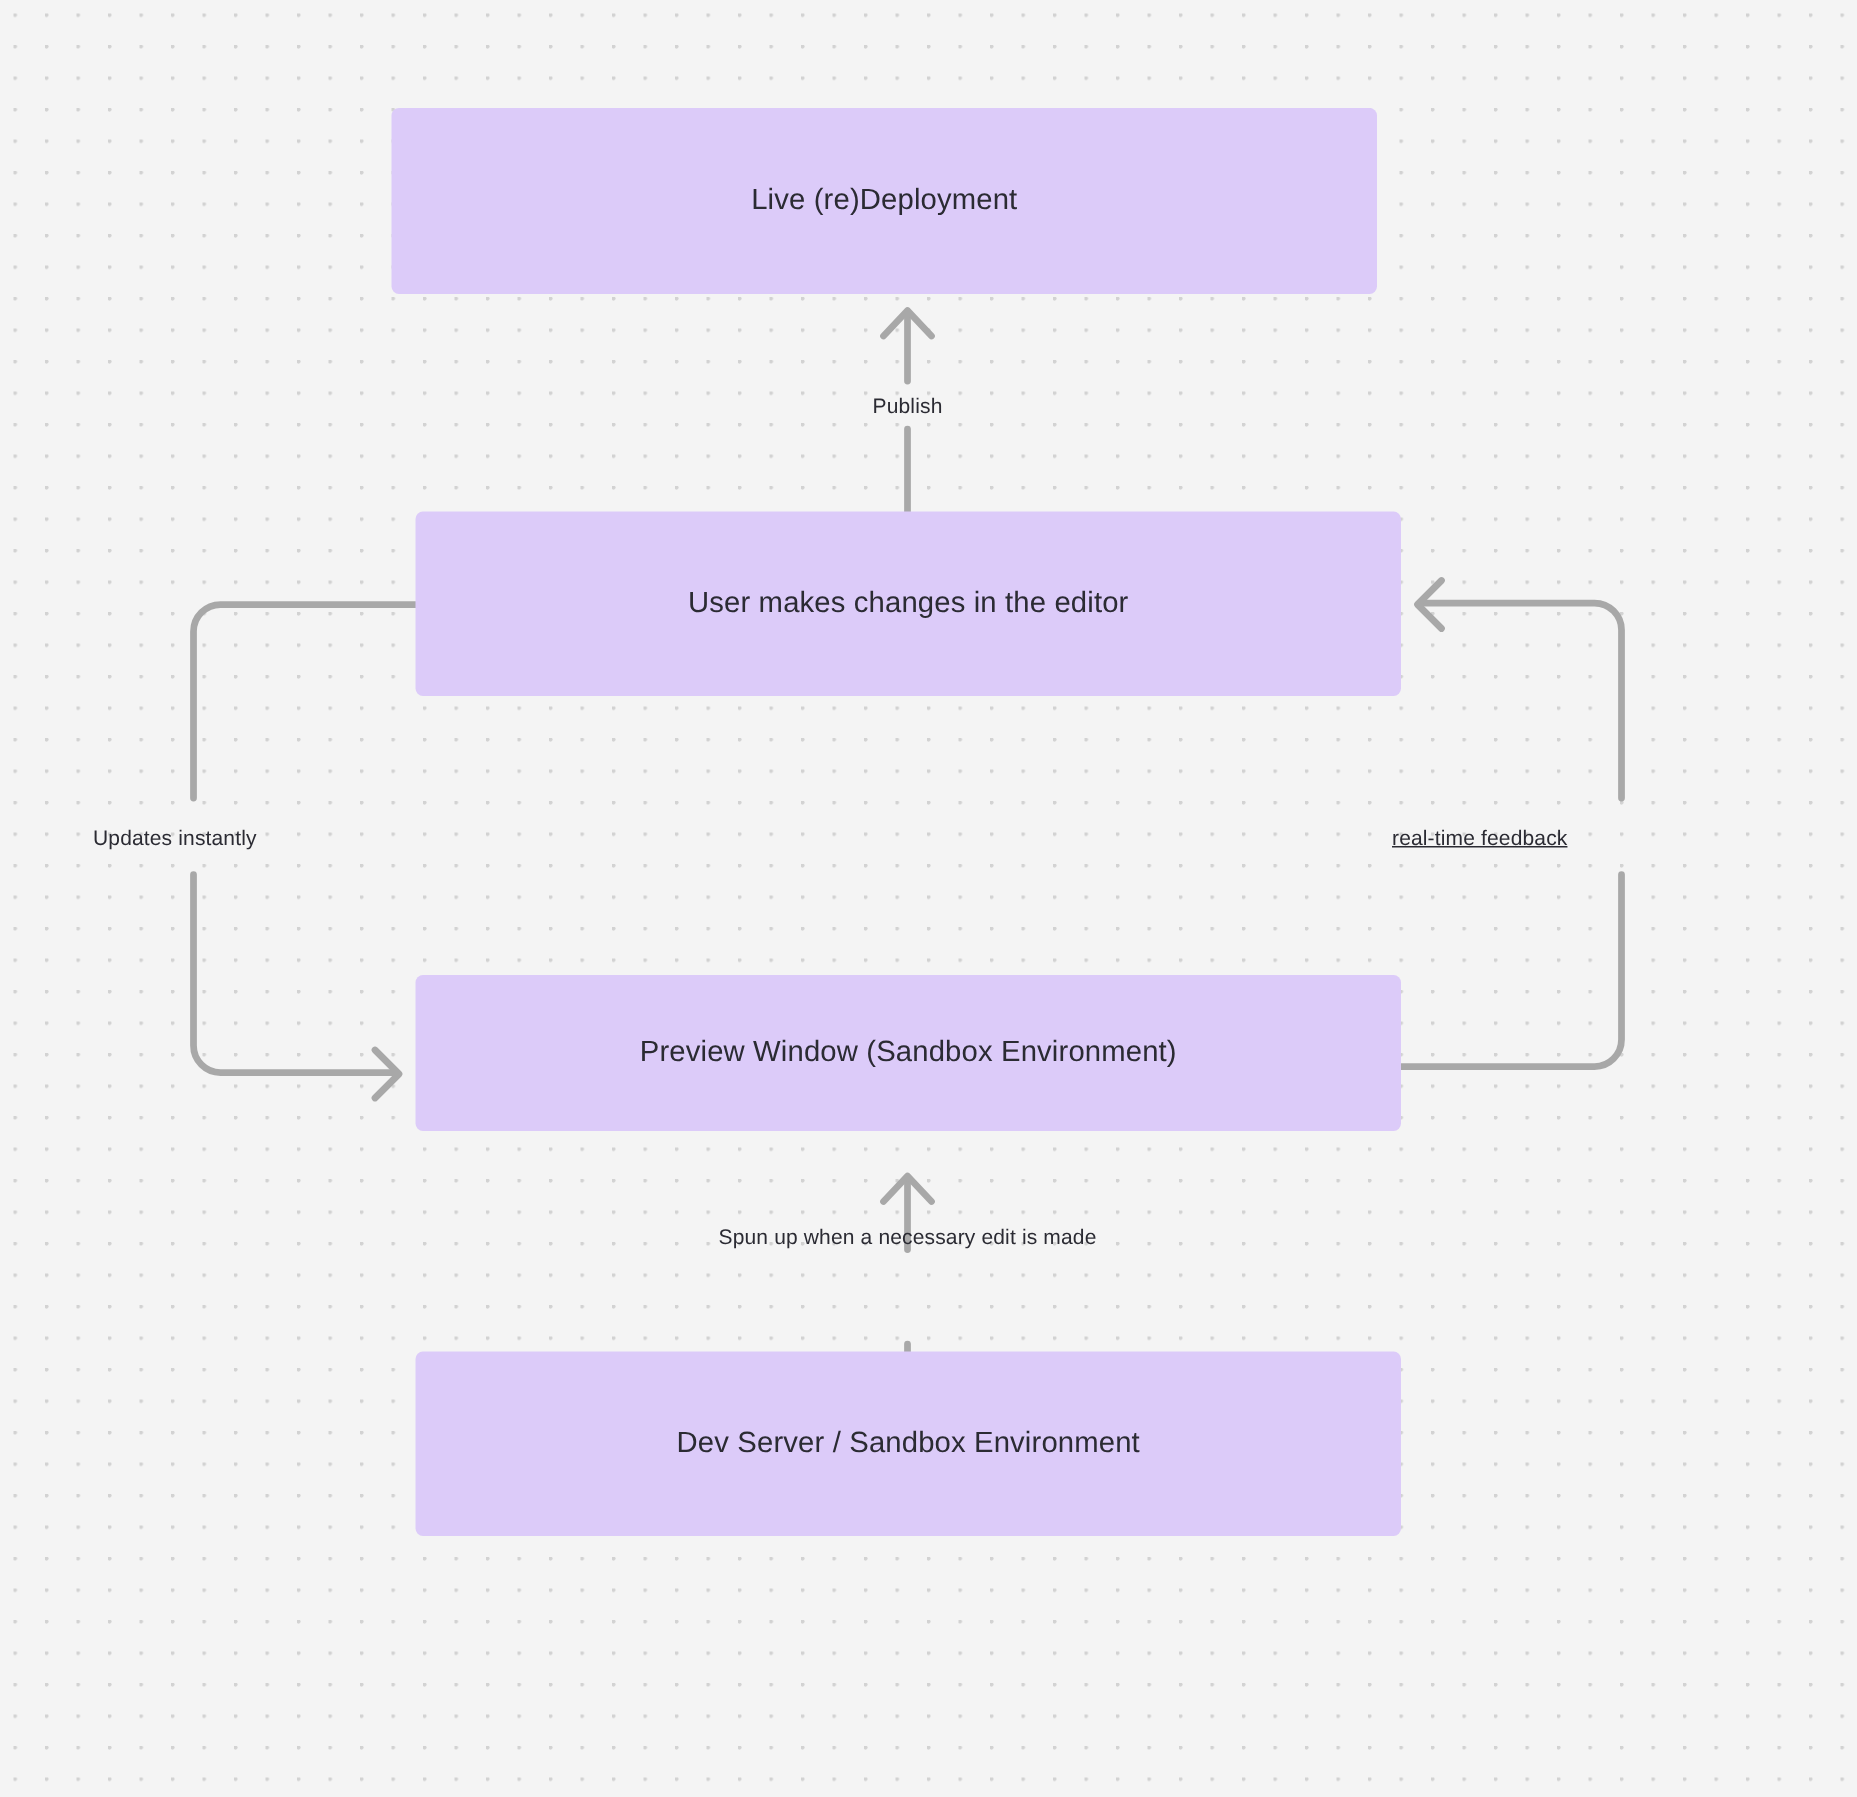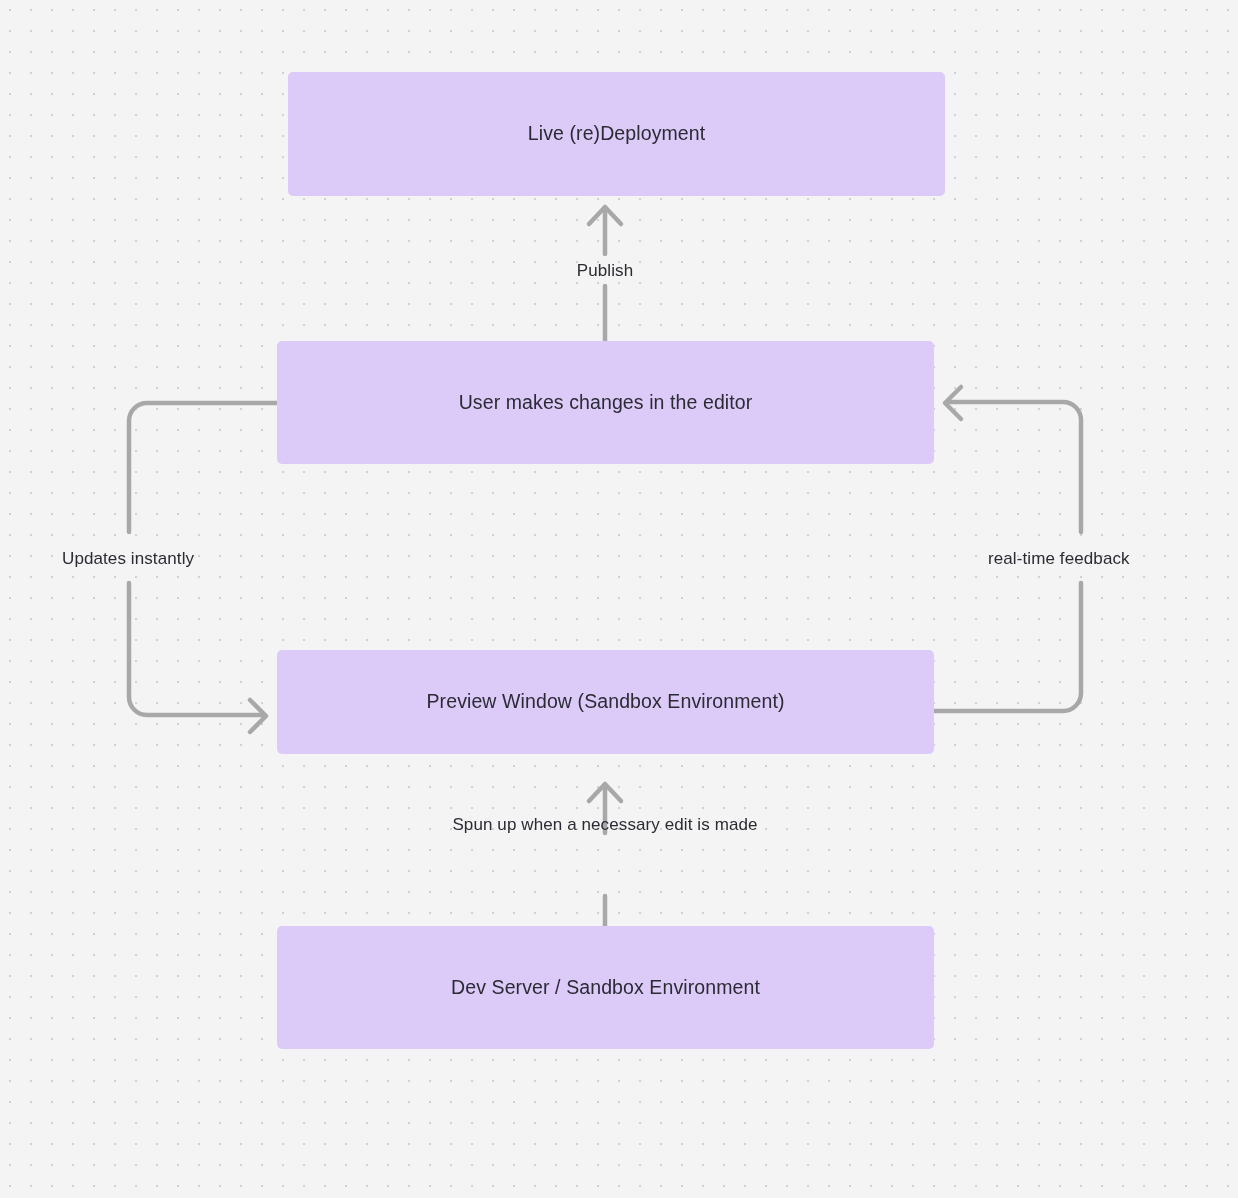--- a/index.html
+++ b/index.html
@@ -48,21 +48,21 @@
     font-size: 19.5px;
     font-family: "Liberation Sans", sans-serif;
     letter-spacing: 0.1px;
     line-height: 1.2;
     text-align: center;
     white-space: nowrap;
   }
   .edge-label {
     position: absolute;
     color: #2B2B33;
-    font-size: 17px;
+    font-size: 14px;
     font-family: "Liberation Sans", sans-serif;
     letter-spacing: 0.1px;
     white-space: nowrap;
     line-height: 1;
   }
   .edge-label.center {
     transform: translate(-50%, -50%);
   }
   .edge-label.left-anchor {
     transform: translate(0, -50%);
@@ -98,35 +98,35 @@
     <g>
       <path d="M 605 833 L 605 786"></path>
       <path d="M 589 801 L 605 784 L 621 801"></path>
       <path d="M 605 896 L 605 944"></path>
       <path d="M 589 929 L 605 946 L 621 929"></path>
     </g>
 
   </g>
 </svg>
 
-<div class="node" style="left:288px; top:72px; width:657px; height:124px;">
+<div class="node" style="left:261px; top:72px; width:657px; height:124px;">
   <span class="node-label">Live (re)Deployment</span>
 </div>
 
 <div class="node" style="left:277px; top:341px; width:657px; height:123px;">
   <span class="node-label">User makes changes in the editor</span>
 </div>
 
 <div class="node" style="left:277px; top:650px; width:657px; height:104px;">
   <span class="node-label">Preview Window (Sandbox Environment)</span>
 </div>
 
-<div class="node" style="left:277px; top:926px; width:657px; height:123px;">
+<div class="node" style="left:277px; top:901px; width:657px; height:123px;">
   <span class="node-label">Dev Server / Sandbox Environment</span>
 </div>
 
 <div class="edge-label center" style="left:605px; top:270px;">Publish</div>
 
 <div class="edge-label left-anchor" style="left:62px; top:558px;">Updates instantly</div>
 
-<div class="edge-label left-anchor" style="left:988px; top:558px;">real-time feedback</div>
+<div class="edge-label left-anchor" style="left:928px; top:558px;text-decoration:underline;">real-time feedback</div>
 
 <div class="edge-label center" style="left:605px; top:824px;">Spun up when a necessary edit is made</div>
 
 </body></html>

